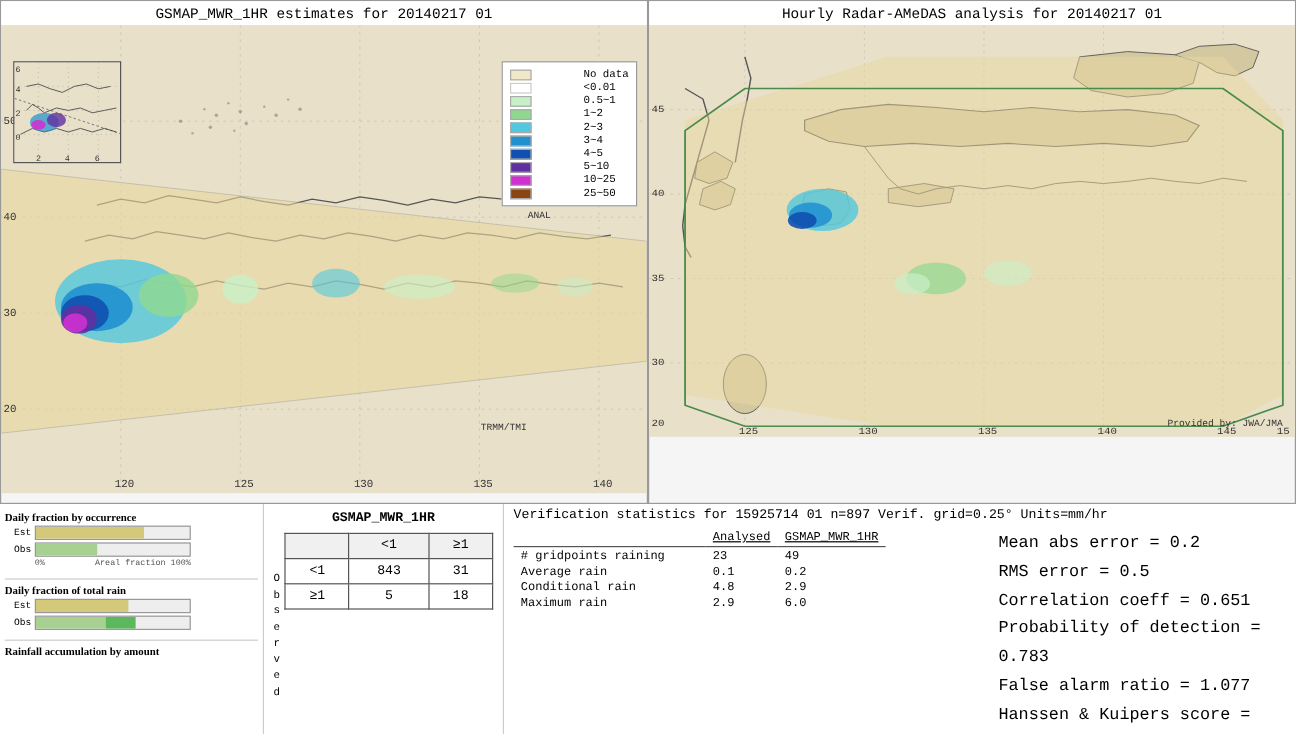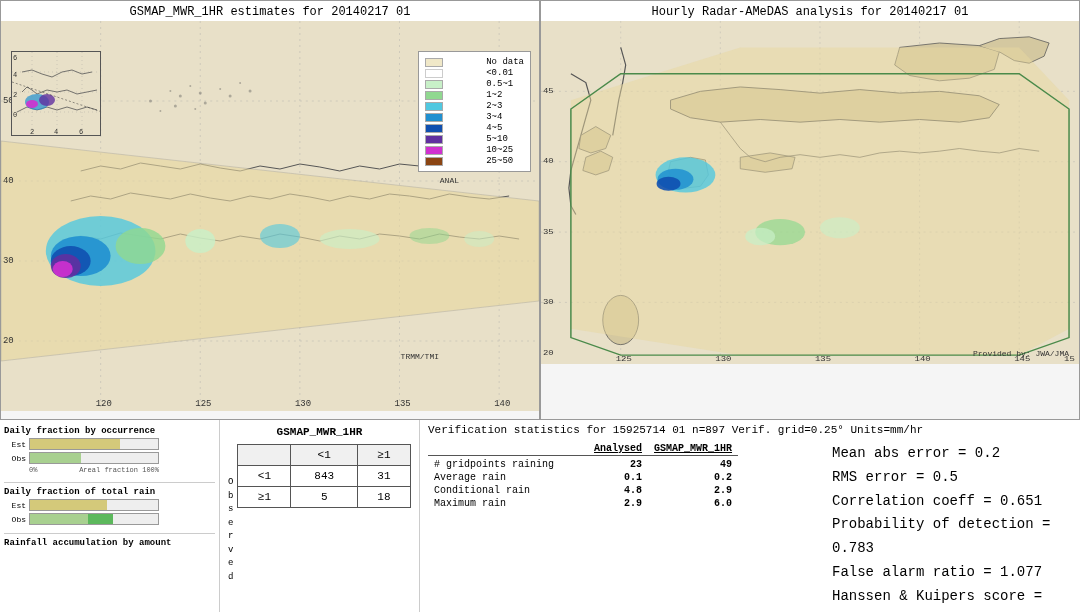--- a/index.html
+++ b/index.html
@@ -113,21 +113,21 @@
       width: 220px;
       border-right: 1px solid #ccc;
       padding: 6px 4px;
       font-size: 9px;
     }
 
     .chart-title {
       font-size: 9px;
       font-weight: bold;
       margin-bottom: 2px;
-      font-family: Liberation Mono, monospace;
+      font-family: Liberation Serif, serif;
     }
 
     .bar-chart {
       margin-bottom: 8px;
     }
 
     .bar-row {
       display: flex;
       align-items: center;
       margin: 2px 0;
@@ -254,23 +254,22 @@
     .stats-table td {
       padding: 1px 6px;
       white-space: nowrap;
     }
 
     .stats-table .col-label {
       min-width: 160px;
     }
 
     .stats-table .col-val {
-      text-align: right;
+      text-align: left;
       min-width: 40px;
-      font-weight: bold;
     }
 
     .stats-divider-row td {
       border-top: 1px solid #555;
       padding-top: 2px;
     }
 
     .stats-header-row td {
       text-align: center;
       font-weight: normal;

